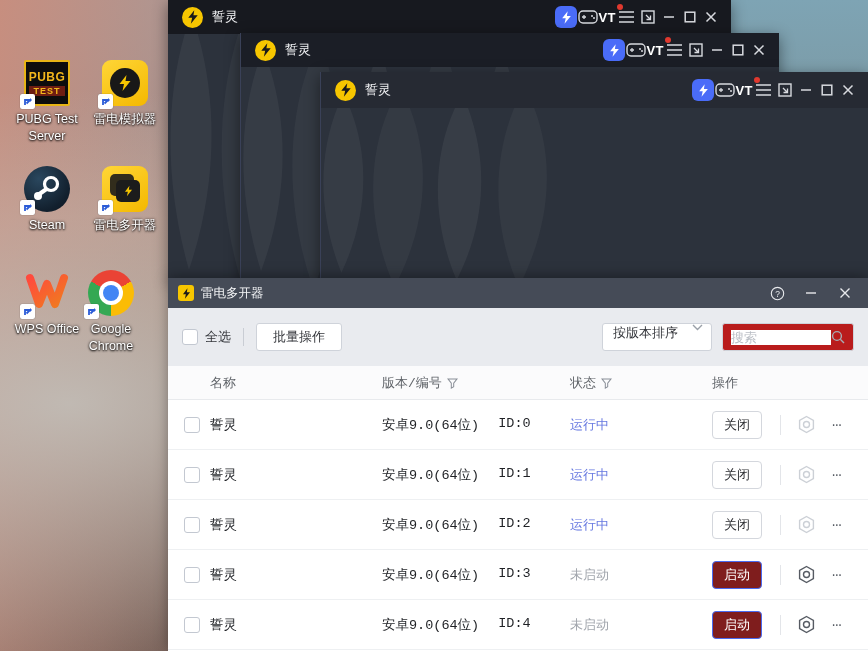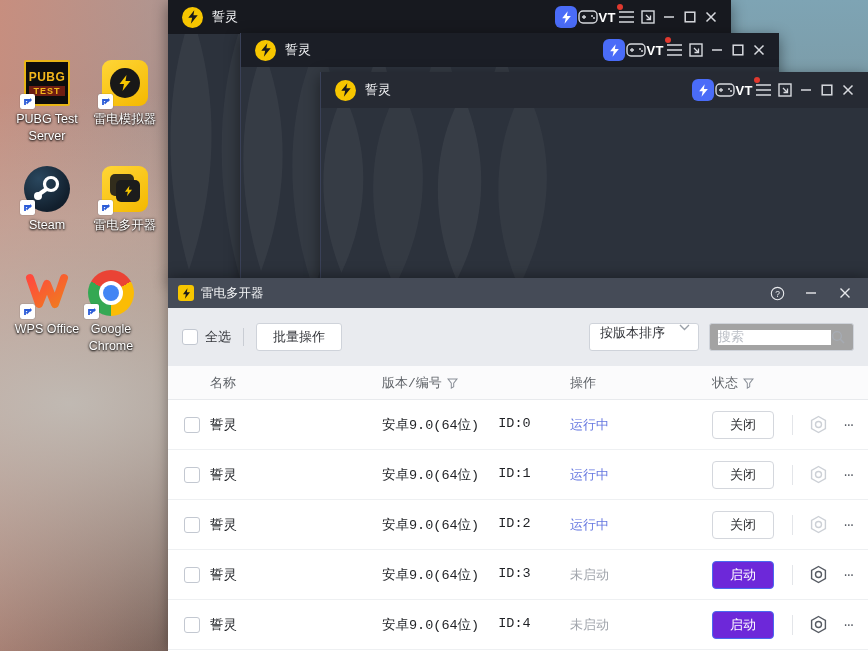--- a/index.html
+++ b/index.html
@@ -70,40 +70,40 @@
 
   .toolbar { height:58px; flex:0 0 58px; background:#e9ebef; display:flex; align-items:center; padding:0 14px; }
   .checkbox { width:16px; height:16px; border:1px solid #c3c8d1; border-radius:3px; background:#fff; cursor:pointer; }
   .toolbar .lbl { font-size:13px; color:#33353a; margin-left:7px; }
   .v-divider { width:1px; height:18px; background:#c9cdd4; margin:0 12px; }
   .batch-btn { height:28px; padding:0 16px; background:#fff; border:1px solid #cfd3da; border-radius:3px;
     font-size:13px; color:#33353a; display:flex; align-items:center; cursor:pointer; }
   .toolbar-right { margin-left:auto; display:flex; align-items:center; gap:10px; }
   .sort-dd { height:28px; min-width:110px; background:#fff; border:1px solid #cfd3da; border-radius:3px;
     display:flex; align-items:flex-start; padding:0 8px 0 10px; gap:8px; font-size:13px; color:#33353a; cursor:pointer; }
-  .search-box { height:28px; width:145px; background:#a3a3a3; border:1px solid #cfd3da; border-radius:3px;
-    display:flex; align-items:center; padding:0 8px;font-family:Liberation Mono, monospace; }
+  .search-box { height:28px; width:132px; background:#b91c1c; border:1px solid #cfd3da; border-radius:3px;
+    display:flex; align-items:center; padding:0 8px; }
   .search-box input { border:none; outline:none; flex:1; font-size:13px; color:#33353a; min-width:0; font-family:inherit; }
   .search-box input::placeholder { color:#b9bdc4; }
 
   .grid-row { display:grid; grid-template-columns:26px 172px 188px 142px 1fr; align-items:center; padding:8px 16px;font-family:Liberation Mono, monospace; }
   .thead { height:34px; flex:0 0 34px; background:#fbfbfc; border-bottom:1px solid #e8eaed; }
   .thead .h { font-size:13px; color:#5f6368; display:flex; align-items:center; gap:5px; }
   .rows { flex:1; overflow:hidden; background:#fff; }
   .trow { height:50px; border-bottom:1px solid #eef0f2; background:#fff; }
   .cell-name { font-size:13.5px; color:#1f2125; }
   .cell-ver { font-size:13.5px; color:#1f2125; display:flex; gap:19px; }
   .cell-status { font-size:13px; }
   .trow.running .cell-status { color:#6577e0; }
   .trow.stopped .cell-status { color:#a2a6ad; }
   .cell-actions { display:flex; align-items:center; }
-  .action-btn { width:62px; height:28px; border-radius:4px; font-size:13px; display:flex; align-items:center; justify-content:center;
+  .action-btn { width:50px; height:28px; border-radius:4px; font-size:13px; display:flex; align-items:center; justify-content:center;
     cursor:pointer; font-family:inherit; }
   .trow.running .action-btn { background:#fff; border:1px solid #d4d7dd; color:#2b2d31; }
-  .trow.stopped .action-btn { background:#6d28d9; border:1px solid #4a6af0; color:#fff; }
+  .trow.stopped .action-btn { background:#7f1d1d; border:1px solid #4a6af0; color:#fff; }
   .act-div { width:1px; height:20px; background:#e3e5e9; margin:0 16px 0 18px; }
   .gear { width:19px; height:19px; cursor:pointer; }
   .trow.running .gear { color:#ccd0d6; }
   .trow.stopped .gear { color:#565b63; }
   .more { margin-left:16px; color:#565b63; font-size:16px; letter-spacing:1px; cursor:pointer; line-height:1; padding-bottom:6px; }
 </style>
 </head>
 <body>
 
 <div class="desktop">
@@ -465,28 +465,28 @@
       <span class="h">
           <span>名称</span>
         </span>
       <span class="h">
           <span>版本/编号</span>
         <svg width="11" height="11" viewBox="0 0 12 12">
             <path d="M1 1 h10 L7.3 5.6 V9.5 L4.7 11 V5.6 Z" fill="none" stroke="#8a8f98" stroke-width="1.1"></path>
           </svg>
       </span>
       <span class="h">
-          <span>操作</span>
-        </span>
-      <span class="h">
           <span>状态</span>
         <svg width="11" height="11" viewBox="0 0 12 12">
             <path d="M1 1 h10 L7.3 5.6 V9.5 L4.7 11 V5.6 Z" fill="none" stroke="#8a8f98" stroke-width="1.1"></path>
           </svg>
       </span>
+      <span class="h">
+          <span>操作</span>
+        </span>
     </div>
 
     <div class="rows">
 
       <div class="grid-row trow running">
         <span class="checkbox"></span>
         <span class="cell-name">誓灵</span>
         <span class="cell-ver">
             <span>安卓9.0(64位)</span>
             <span>ID:0</span>

